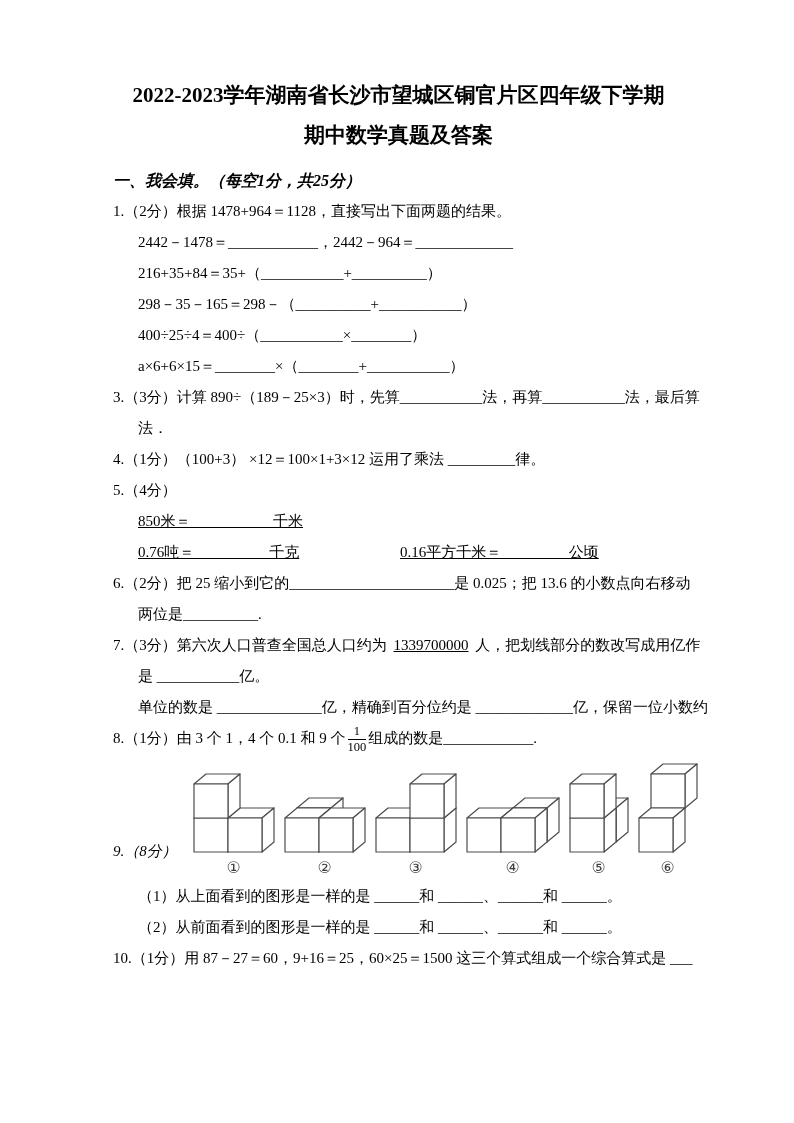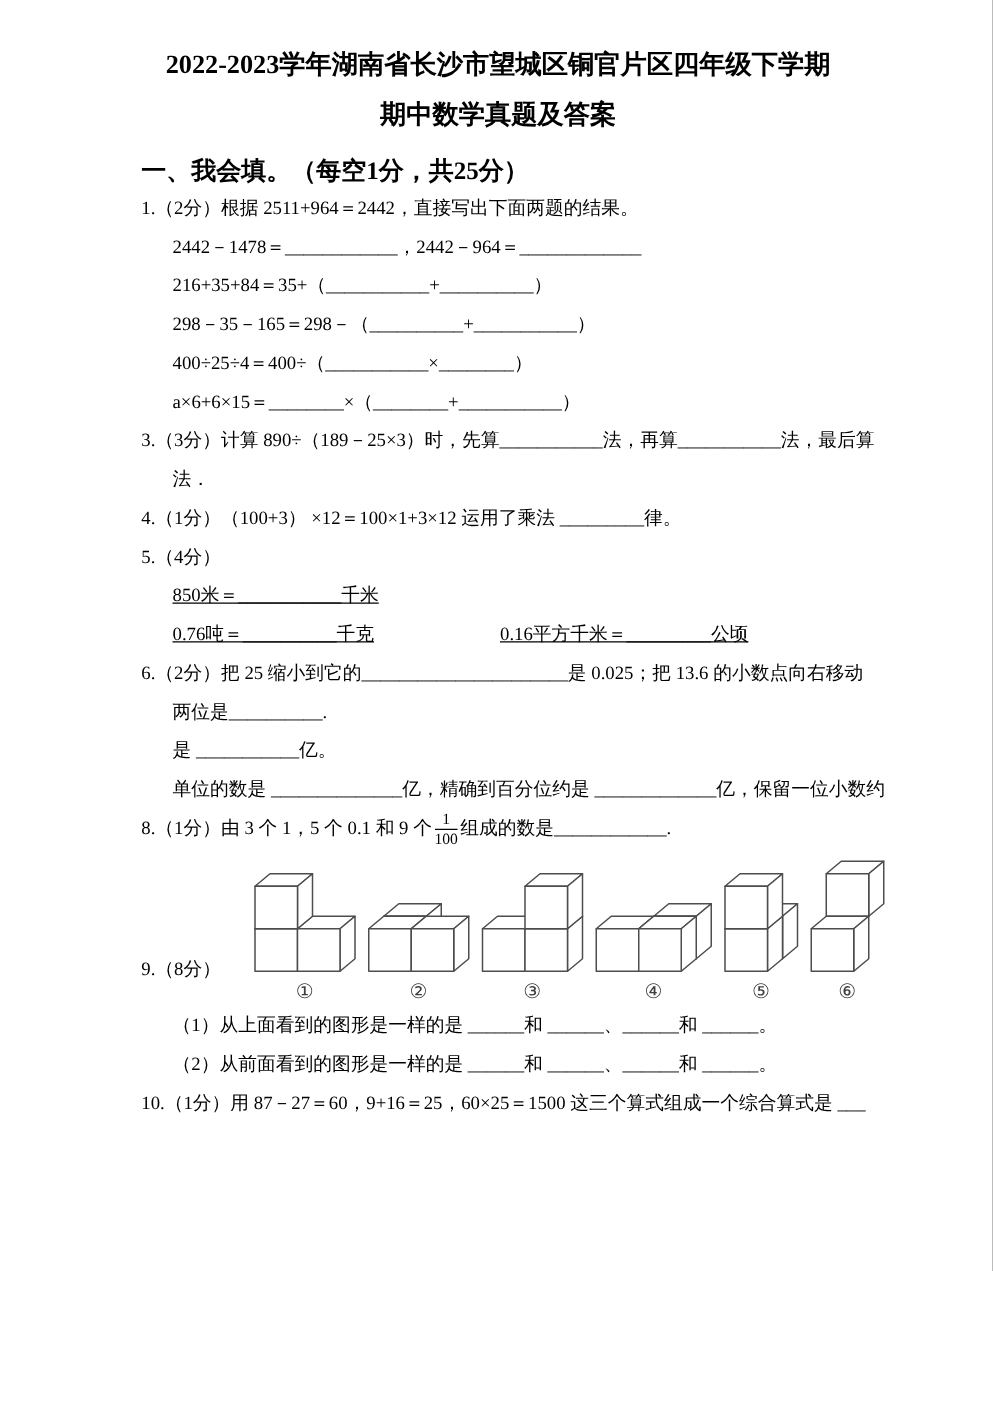--- a/index.html
+++ b/index.html
@@ -1,52 +1,52 @@
 <!DOCTYPE html>
 <html><head>
 <meta charset="utf-8">
 <style>
   html,body{margin:0;padding:0;background:#888;}
   .page{
     width:794px;height:1123px;background:#ffffff;margin:0 auto;
     font-family:"Liberation Serif","DejaVu Serif",serif;
     color:#000;font-size:15px;position:relative;overflow:hidden;
   }
-  .content{padding:36px 110px 0 113px;}
+  .content{padding:80px 110px 0 113px;}
   .title{font-size:21px;font-weight:bold;text-align:center;margin:0 0 10px;line-height:30px;}
   .title2{margin:0 0 16px;}
-  .heading{font-size:20px;font-weight:bold;margin:0;line-height:30px;}
+  .heading{font-size:16px;font-weight:bold;margin:0;line-height:30px;font-style:italic;}
   p.line{margin:0;line-height:31px;white-space:nowrap;}
   .indent{padding-left:25px;}
   .q5row{display:flex;padding-left:25px;line-height:31px;white-space:nowrap;text-decoration:underline;}
   .q5row .c1{width:262px;}
   .ul-num{text-decoration:underline;padding:0 3px;}
   .q8line{line-height:36px;}
   .frac{display:inline-block;vertical-align:-0.65em;text-align:center;line-height:1.05;margin:0 2px;font-size:12.5px;}
   .frac .num{display:block;border-bottom:1px solid #000;padding:0 4px 1px;}
   .frac .den{display:block;padding-top:1px;}
   .figrow{display:flex;align-items:flex-end;gap:7px;margin:8px 0 2px;}
-  .q9label{white-space:nowrap;line-height:24px;padding-bottom:1px;margin-right:18px;}
+  .q9label{white-space:nowrap;line-height:24px;padding-bottom:1px;margin-right:8px;font-style:italic;}
   .fig{display:flex;flex-direction:column;align-items:center;}
   .figlabel{font-size:16px;color:#3d3d3d;line-height:22px;margin-top:3px;
     font-family:"DejaVu Sans","Liberation Sans",sans-serif;}
   .fig svg{display:block;}
 </style>
 </head>
 <body>
 
 <div class="page">
   <div class="content">
 
     <h1 class="title">2022-2023学年湖南省长沙市望城区铜官片区四年级下学期</h1>
     <h1 class="title title2">期中数学真题及答案</h1>
 
     <p class="heading">一、我会填。（每空1分，共25分）</p>
 
-    <p class="line">1.（2分）根据 2511+964＝2442，直接写出下面两题的结果。</p>
+    <p class="line">1.（2分）根据 1478+964＝1128，直接写出下面两题的结果。</p>
     <p class="line indent">2442－1478＝____________，2442－964＝_____________</p>
 
     <p class="line indent">216+35+84＝35+（___________+__________）</p>
     <p class="line indent">298－35－165＝298－（__________+___________）</p>
     <p class="line indent">400÷25÷4＝400÷（___________×________）</p>
     <p class="line indent">a×6+6×15＝________×（________+___________）</p>
 
     <p class="line">3.（3分）计算 890÷（189－25×3）时，先算___________法，再算___________法，最后算</p>
     <p class="line indent">法．</p>
 
@@ -57,24 +57,25 @@
       <span class="c1">850米＝___________千米</span>
     </div>
     <div class="q5row">
       <span class="c1">0.76吨＝__________千克</span>
       <span>0.16平方千米＝_________公顷</span>
     </div>
 
     <p class="line">6.（2分）把 25 缩小到它的______________________是 0.025；把 13.6 的小数点向右移动</p>
     <p class="line indent">两位是__________.</p>
 
+    <p class="line"><span>7.（3分）第六次人口普查全国总人口约为 </span><span class="ul-num">1339700000</span><span> 人，把划线部分的数改写成用亿作</span></p>
     <p class="line indent">是 ___________亿。</p>
     <p class="line indent">单位的数是 ______________亿，精确到百分位约是 _____________亿，保留一位小数约</p>
 
-    <p class="line q8line"><span>8.（1分）由 3 个 1，5 个 0.1 和 9 个</span><span class="frac"><span class="num">1</span><span class="den">100</span></span><span>组成的数是____________.</span></p>
+    <p class="line q8line"><span>8.（1分）由 3 个 1，4 个 0.1 和 9 个</span><span class="frac"><span class="num">1</span><span class="den">100</span></span><span>组成的数是____________.</span></p>
 
     <div class="figrow">
       <p class="q9label">9.（8分）</p>
 
     <div class="fig">
           <svg width="84" height="82" viewBox="-2 -80 84 82">
             <polygon points="0,-34 12,-44 46,-44 34,-34" fill="#ffffff" stroke="#4d4d4d" stroke-width="1.2" stroke-linejoin="round"></polygon>
             <polygon points="34,-34 46,-44 46,-10 34,0" fill="#ffffff" stroke="#4d4d4d" stroke-width="1.2" stroke-linejoin="round"></polygon>
             <polygon points="0,-34 34,-34 34,0 0,0" fill="#ffffff" stroke="#4d4d4d" stroke-width="1.2" stroke-linejoin="round"></polygon>
             <polygon points="34,-34 46,-44 80,-44 68,-34" fill="#ffffff" stroke="#4d4d4d" stroke-width="1.2" stroke-linejoin="round"></polygon>

